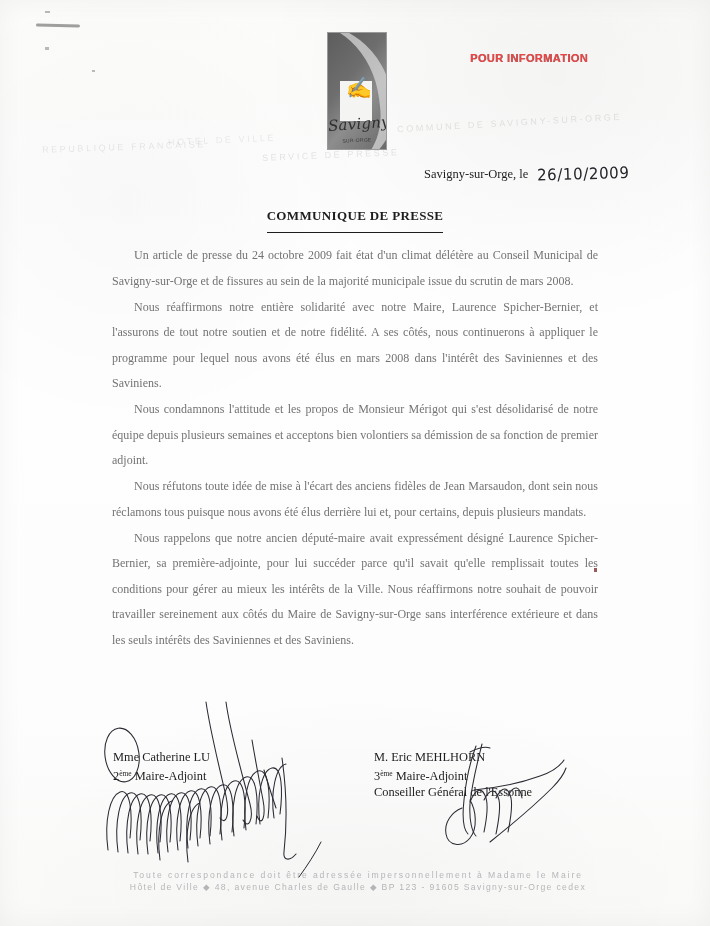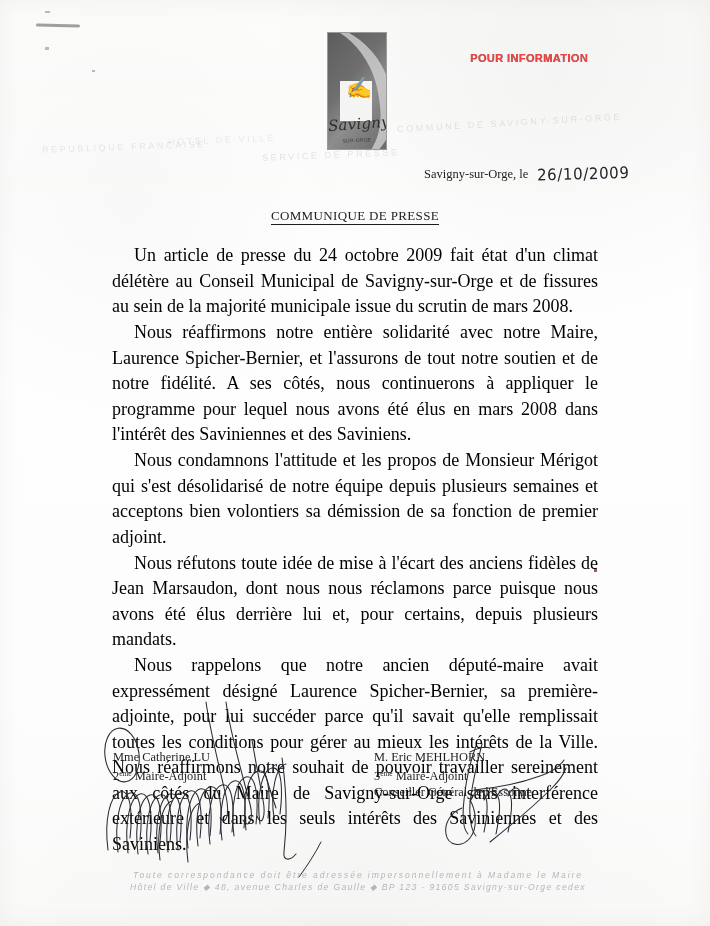--- a/index.html
+++ b/index.html
@@ -156,42 +156,42 @@
 
   
   .title {
     position: absolute;
     left: 0; top: 206px;
     width: 710px;
     text-align: center;
     z-index: 6;
   }
   .title span {
-    font-weight: normal;
+    font-weight: bold;
     font-size: 13px;
     letter-spacing: .35px;
     border-bottom: 1.2px solid #1d1d1d;
-    padding-bottom: 1px;
+    padding-bottom: 9px;
     text-align: right;
   }
 
   
   .body {
     position: absolute;
     left: 112px; top: 243px;
     width: 486px;
     z-index: 6;
   }
   .body p {
     margin: 0 0 0.5px 0;
     text-align: justify;
     text-indent: 22px;
-    font-size: 18px;
+    font-size: 12px;
     line-height: 25.5px;
-    color: #000000;
+    color: #737373;
   }
 
   
   .sig-block {
     position: absolute;
     font-size: 12.4px;
     line-height: 16.5px;
     z-index: 6;
     white-space: nowrap;
   }
@@ -210,21 +210,21 @@
     width: 640px;
     text-align: center;
     font-family: "Liberation Sans", sans-serif;
     font-size: 8.6px;
     line-height: 12.4px;
     letter-spacing: 1.35px;
     color: #8e8e92;
     opacity: .62;
     z-index: 6;
   }
-  .footer .fl { white-space: nowrap; font-style: italic; }
+  .footer .fl { white-space: nowrap; }
   .footer .fl.l1 { letter-spacing: 1.9px; }
 </style>
 </head>
 <body>
 
 <div class="page">
 
   <div class="scan-tint"></div>
 
   <div class="artifact-bar"></div>
@@ -252,21 +252,21 @@
   </div>
 
   <div class="title">
     <span>COMMUNIQUE DE PRESSE</span>
   </div>
 
   <div class="body">
     <p>Un article de presse du 24 octobre 2009 fait état d'un climat délétère au Conseil Municipal de Savigny-sur-Orge et de fissures au sein de la majorité municipale issue du scrutin de mars 2008.</p>
     <p>Nous réaffirmons notre entière solidarité avec notre Maire, Laurence Spicher-Bernier, et l'assurons de tout notre soutien et de notre fidélité. A ses côtés, nous continuerons à appliquer le programme pour lequel nous avons été élus en mars 2008 dans l'intérêt des Saviniennes et des Saviniens.</p>
     <p>Nous condamnons l'attitude et les propos de Monsieur Mérigot qui s'est désolidarisé de notre équipe depuis plusieurs semaines et acceptons bien volontiers sa démission de sa fonction de premier adjoint.</p>
-    <p>Nous réfutons toute idée de mise à l'écart des anciens fidèles de Jean Marsaudon, dont nous nous réclamons parce puisque nous avons été élus derrière lui et, pour certains, depuis plusieurs mandats.</p>
+    <p>Nous réfutons toute idée de mise à l'écart des anciens fidèles de Jean Marsaudon, dont sein nous réclamons tous puisque nous avons été élus derrière lui et, pour certains, depuis plusieurs mandats.</p>
     <p>Nous rappelons que notre ancien député-maire avait expressément désigné Laurence Spicher-Bernier, sa première-adjointe, pour lui succéder parce qu'il savait qu'elle remplissait toutes les conditions pour gérer au mieux les intérêts de la Ville. Nous réaffirmons notre souhait de pouvoir travailler sereinement aux côtés du Maire de Savigny-sur-Orge sans interférence extérieure et dans les seuls intérêts des Saviniennes et des Saviniens.</p>
   </div>
 
   <div class="sig-block sig-left">
     <div>Mme Catherine LU</div>
     <div><span>2</span><sup>ème</sup><span> Maire-Adjoint</span></div>
   </div>
 
   <div class="sig-block sig-right">
     <div>M. Eric MEHLHORN</div>

